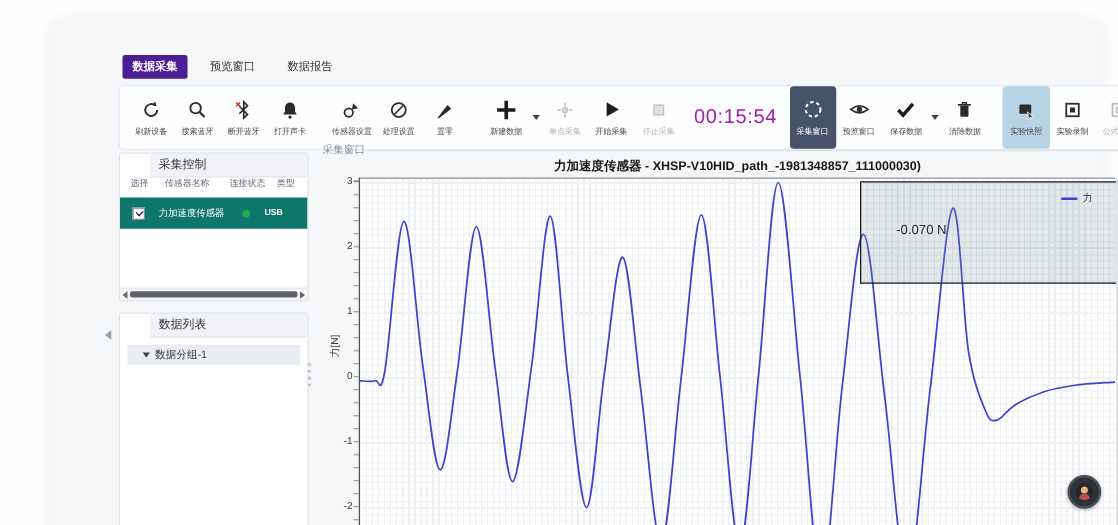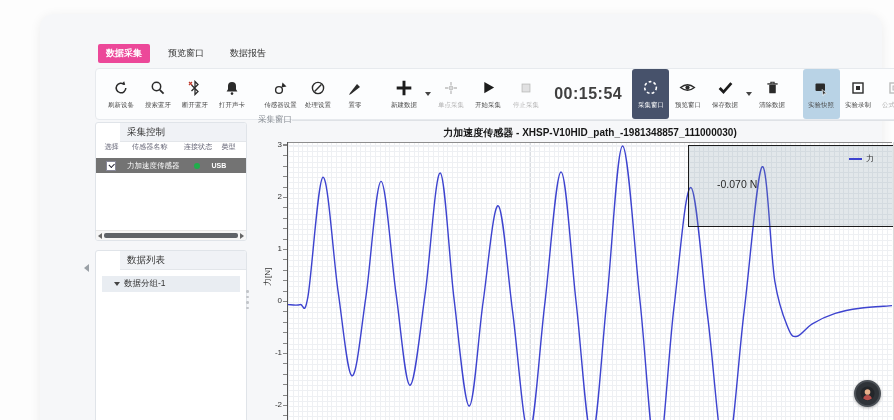--- a/index.html
+++ b/index.html
@@ -3,47 +3,47 @@
 <meta charset="utf-8">
 <style>
   html,body{margin:0;padding:0;width:894px;height:420px;overflow:hidden;
     background:#fdfdfd;font-family:"Liberation Sans","DejaVu Sans",sans-serif;
     -webkit-font-smoothing:antialiased;}
   .window{position:absolute;left:40px;top:14px;width:842px;height:430px;
     background:#f6f7f9;border-radius:14px 14px 0 0;box-shadow:0 2px 12px rgba(0,0,0,.07);}
   
   .tabbar{position:absolute;left:58px;top:30px;display:flex;gap:10px;}
   .tab{font-size:9px;color:#333;padding:3px 8px;border-radius:2px;cursor:pointer;white-space:nowrap;}
-  .tab.active{background:#ec4899;color:#fff;font-weight:bold;}
+  .tab.active{background:#4c1d95;color:#fff;font-weight:bold;}
   
   .toolbar{position:absolute;left:55px;top:54px;width:812px;height:50px;background:#fcfdfe;
     border:1px solid #e7eaee;border-radius:4px;display:flex;align-items:stretch;padding:0 6px;}
   .tb{width:38px;display:flex;flex-direction:column;align-items:center;justify-content:center;
     gap:3px;cursor:pointer;border-radius:3px;}
   .tb .ic{height:18px;display:flex;align-items:center;justify-content:center;}
   .tb .lb{font-size:7px;color:#4a4a4a;white-space:nowrap;transform:scale(.92);}
   .tb.dis .lb{color:#b4b4b4;}
   .tb.dis svg *{stroke:#bcbcbc !important;fill-opacity:.5;}
   .tb.sel{background:#47526b;}
   .tb.sel .lb{color:#fff;}
   .tb.hl{background:#b9d3e6;}
   .sp{width:12px;}
   .caret{width:0;height:0;border-left:3.5px solid transparent;border-right:3.5px solid transparent;
     border-top:4px solid #444;align-self:center;margin:0 2px;cursor:pointer;}
-  .timer{align-self:center;font-size:16px;font-weight:bold;color:#404040;letter-spacing:.5px;
+  .timer{align-self:center;font-size:16px;font-weight:normal;color:#a21caf;letter-spacing:.5px;
     margin:0 10px;white-space:nowrap;}
   svg.i{display:block;}
   
   .panel{position:absolute;background:#fff;border:1px solid #e0e4e9;border-radius:3px;overflow:hidden;}
   .p-head{height:18px;line-height:18px;background:#f0f2f6;border-bottom:1px solid #e3e6ea;
     font-size:9.5px;color:#333;padding-left:7px;margin-left:24px;}
   #panel-collect{left:55px;top:108px;width:150px;height:117px;}
   .thead{display:flex;font-size:7.5px;color:#667;height:16px;align-items:flex-start;}
   .thead span{transform:scale(.95);white-space:nowrap;}
-  .trow{display:flex;align-items:center;height:15px;background:#737373;color:#fff;font-size:7.5px;cursor:pointer;}
+  .trow{display:flex;align-items:center;height:25px;background:#0f766e;color:#fff;font-size:7.5px;cursor:pointer;}
   .cbx{width:8px;height:8px;background:#fff;border:1px solid #889;margin:0 0 0 10px;position:relative;}
   .cbx:after{content:"";position:absolute;left:1.5px;top:1px;width:4px;height:2.5px;
     border-left:1.5px solid #223;border-bottom:1.5px solid #223;transform:rotate(-45deg);}
   .dot{width:6px;height:6px;border-radius:50%;background:#1fae4b;}
   .hscroll{position:absolute;left:0;bottom:0;width:100%;height:9px;background:#f6f6f6;
     border-top:1px solid #e6e6e6;display:flex;align-items:center;}
   .harrow{width:0;height:0;border-top:3px solid transparent;border-bottom:3px solid transparent;margin:0 2px;cursor:pointer;}
   .harrow.l{border-right:4px solid #666;}
   .harrow.r{border-left:4px solid #666;}
   .hthumb{flex:1;height:5px;background:#5f6368;border-radius:2px;cursor:pointer;}

